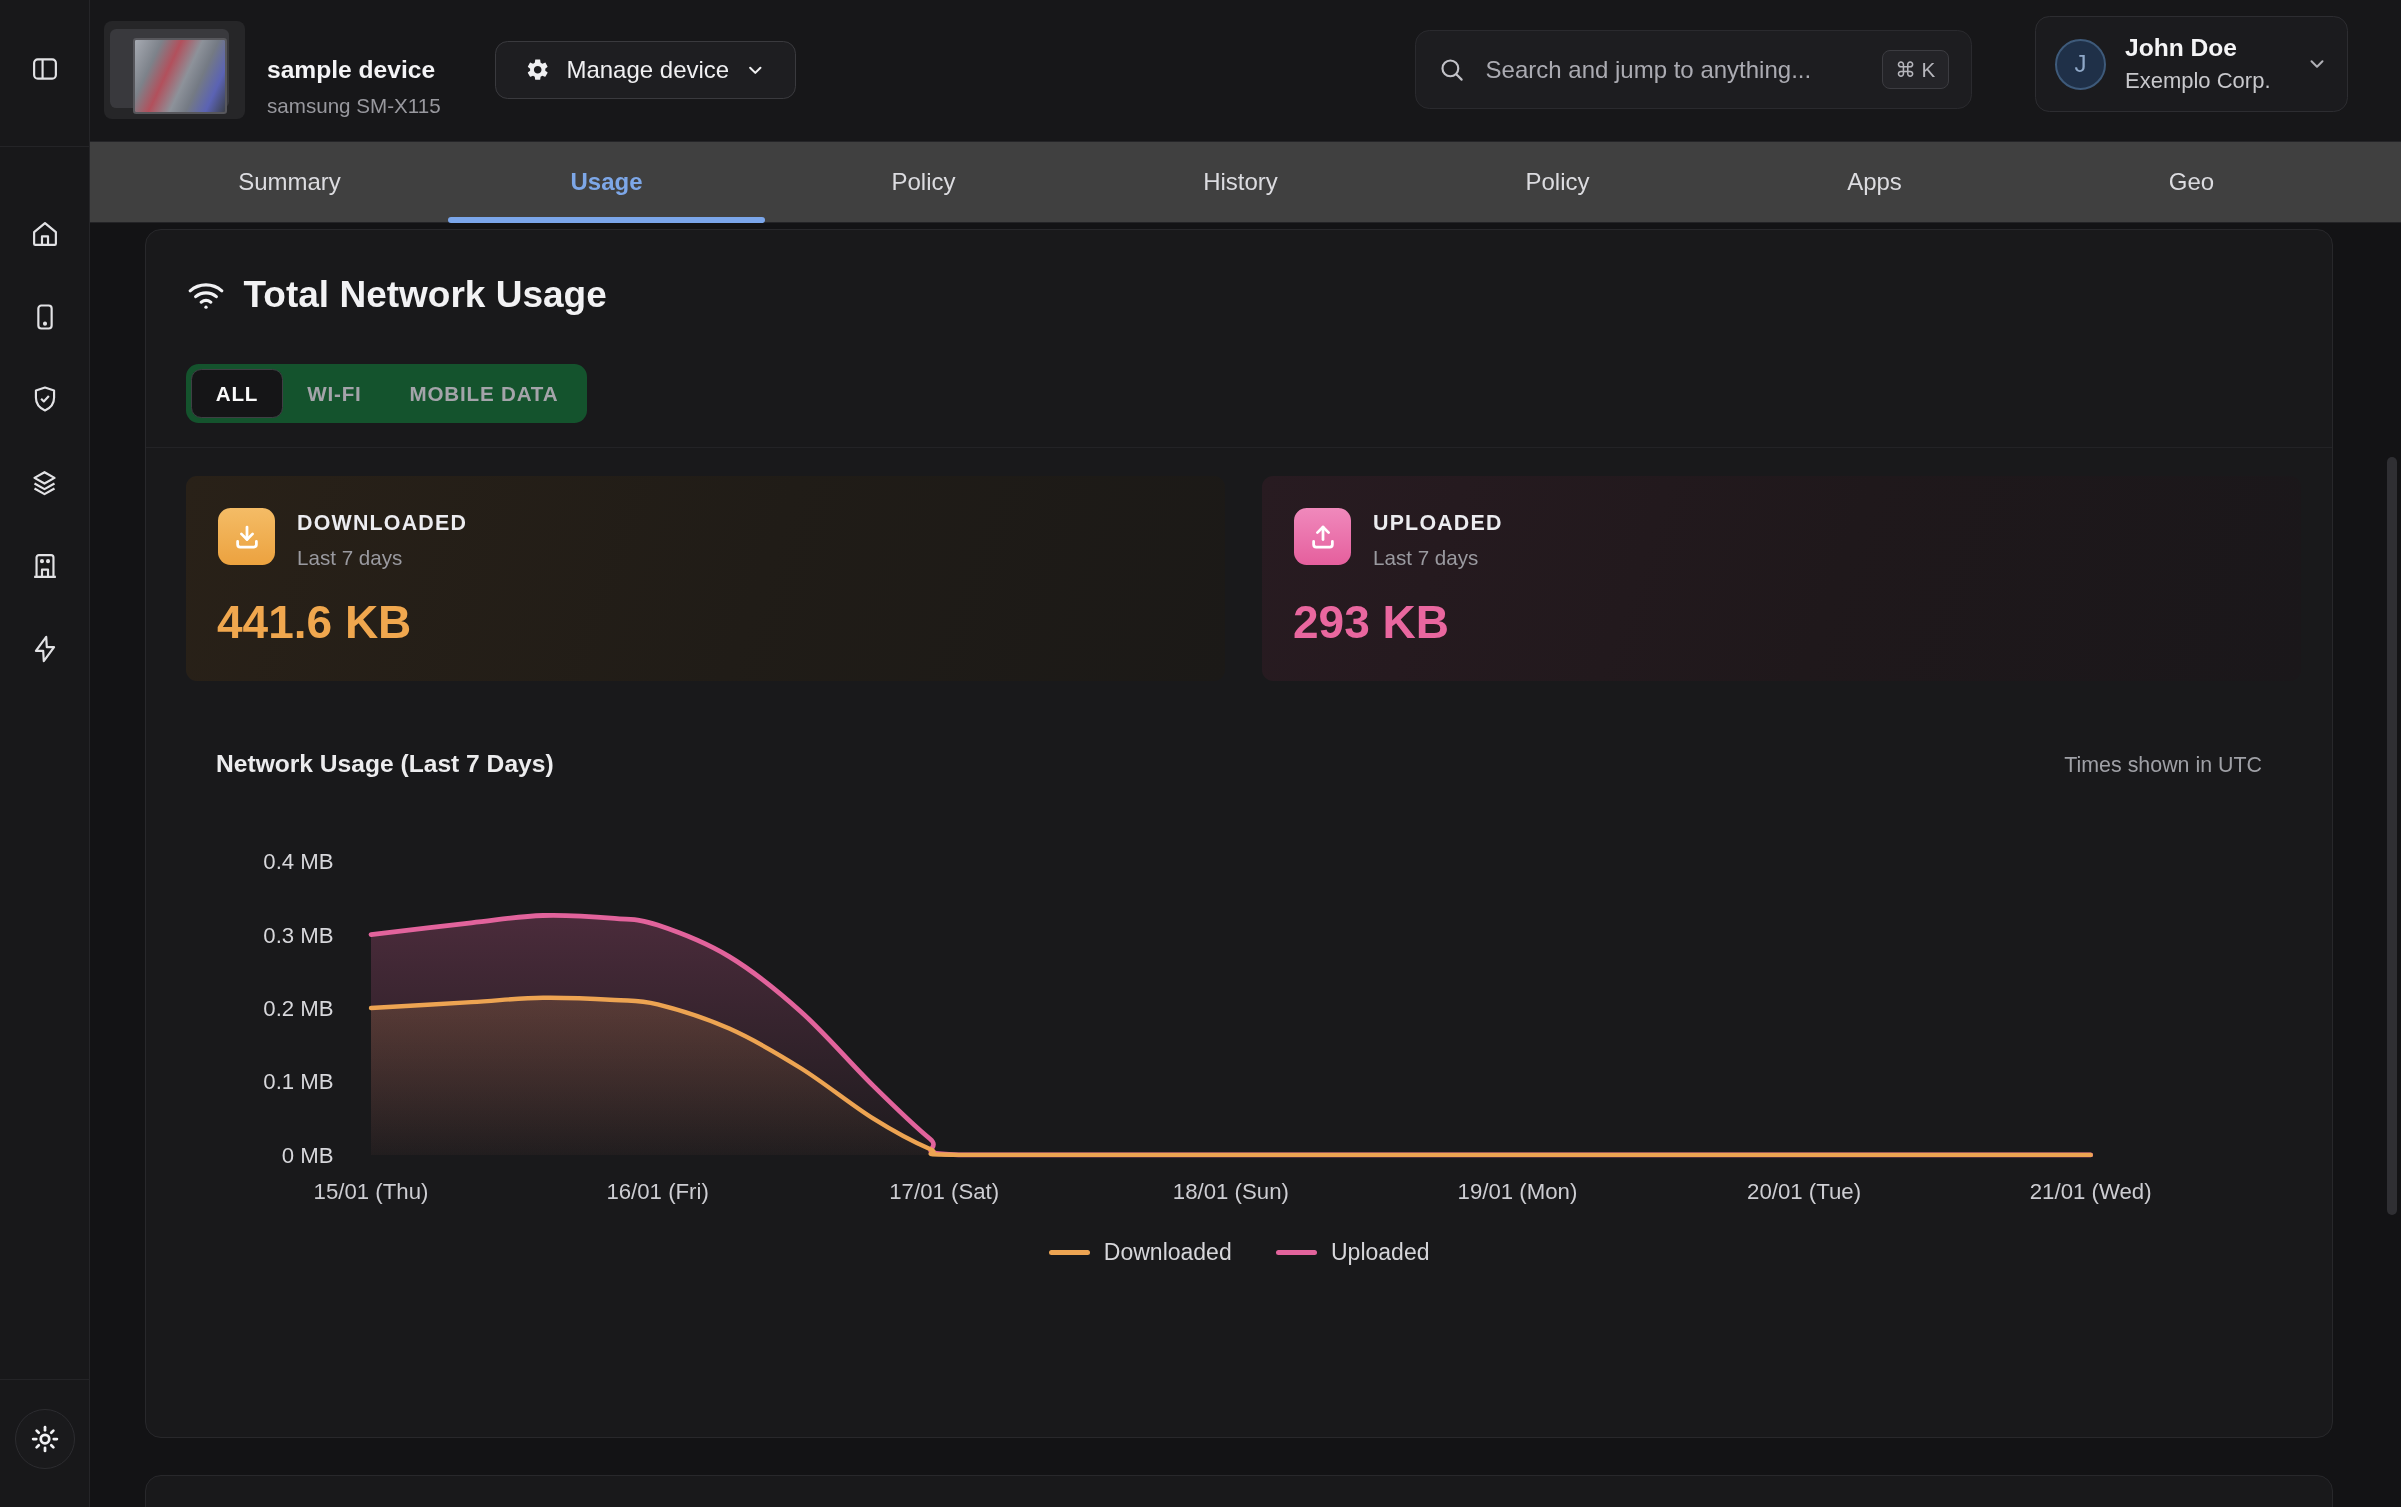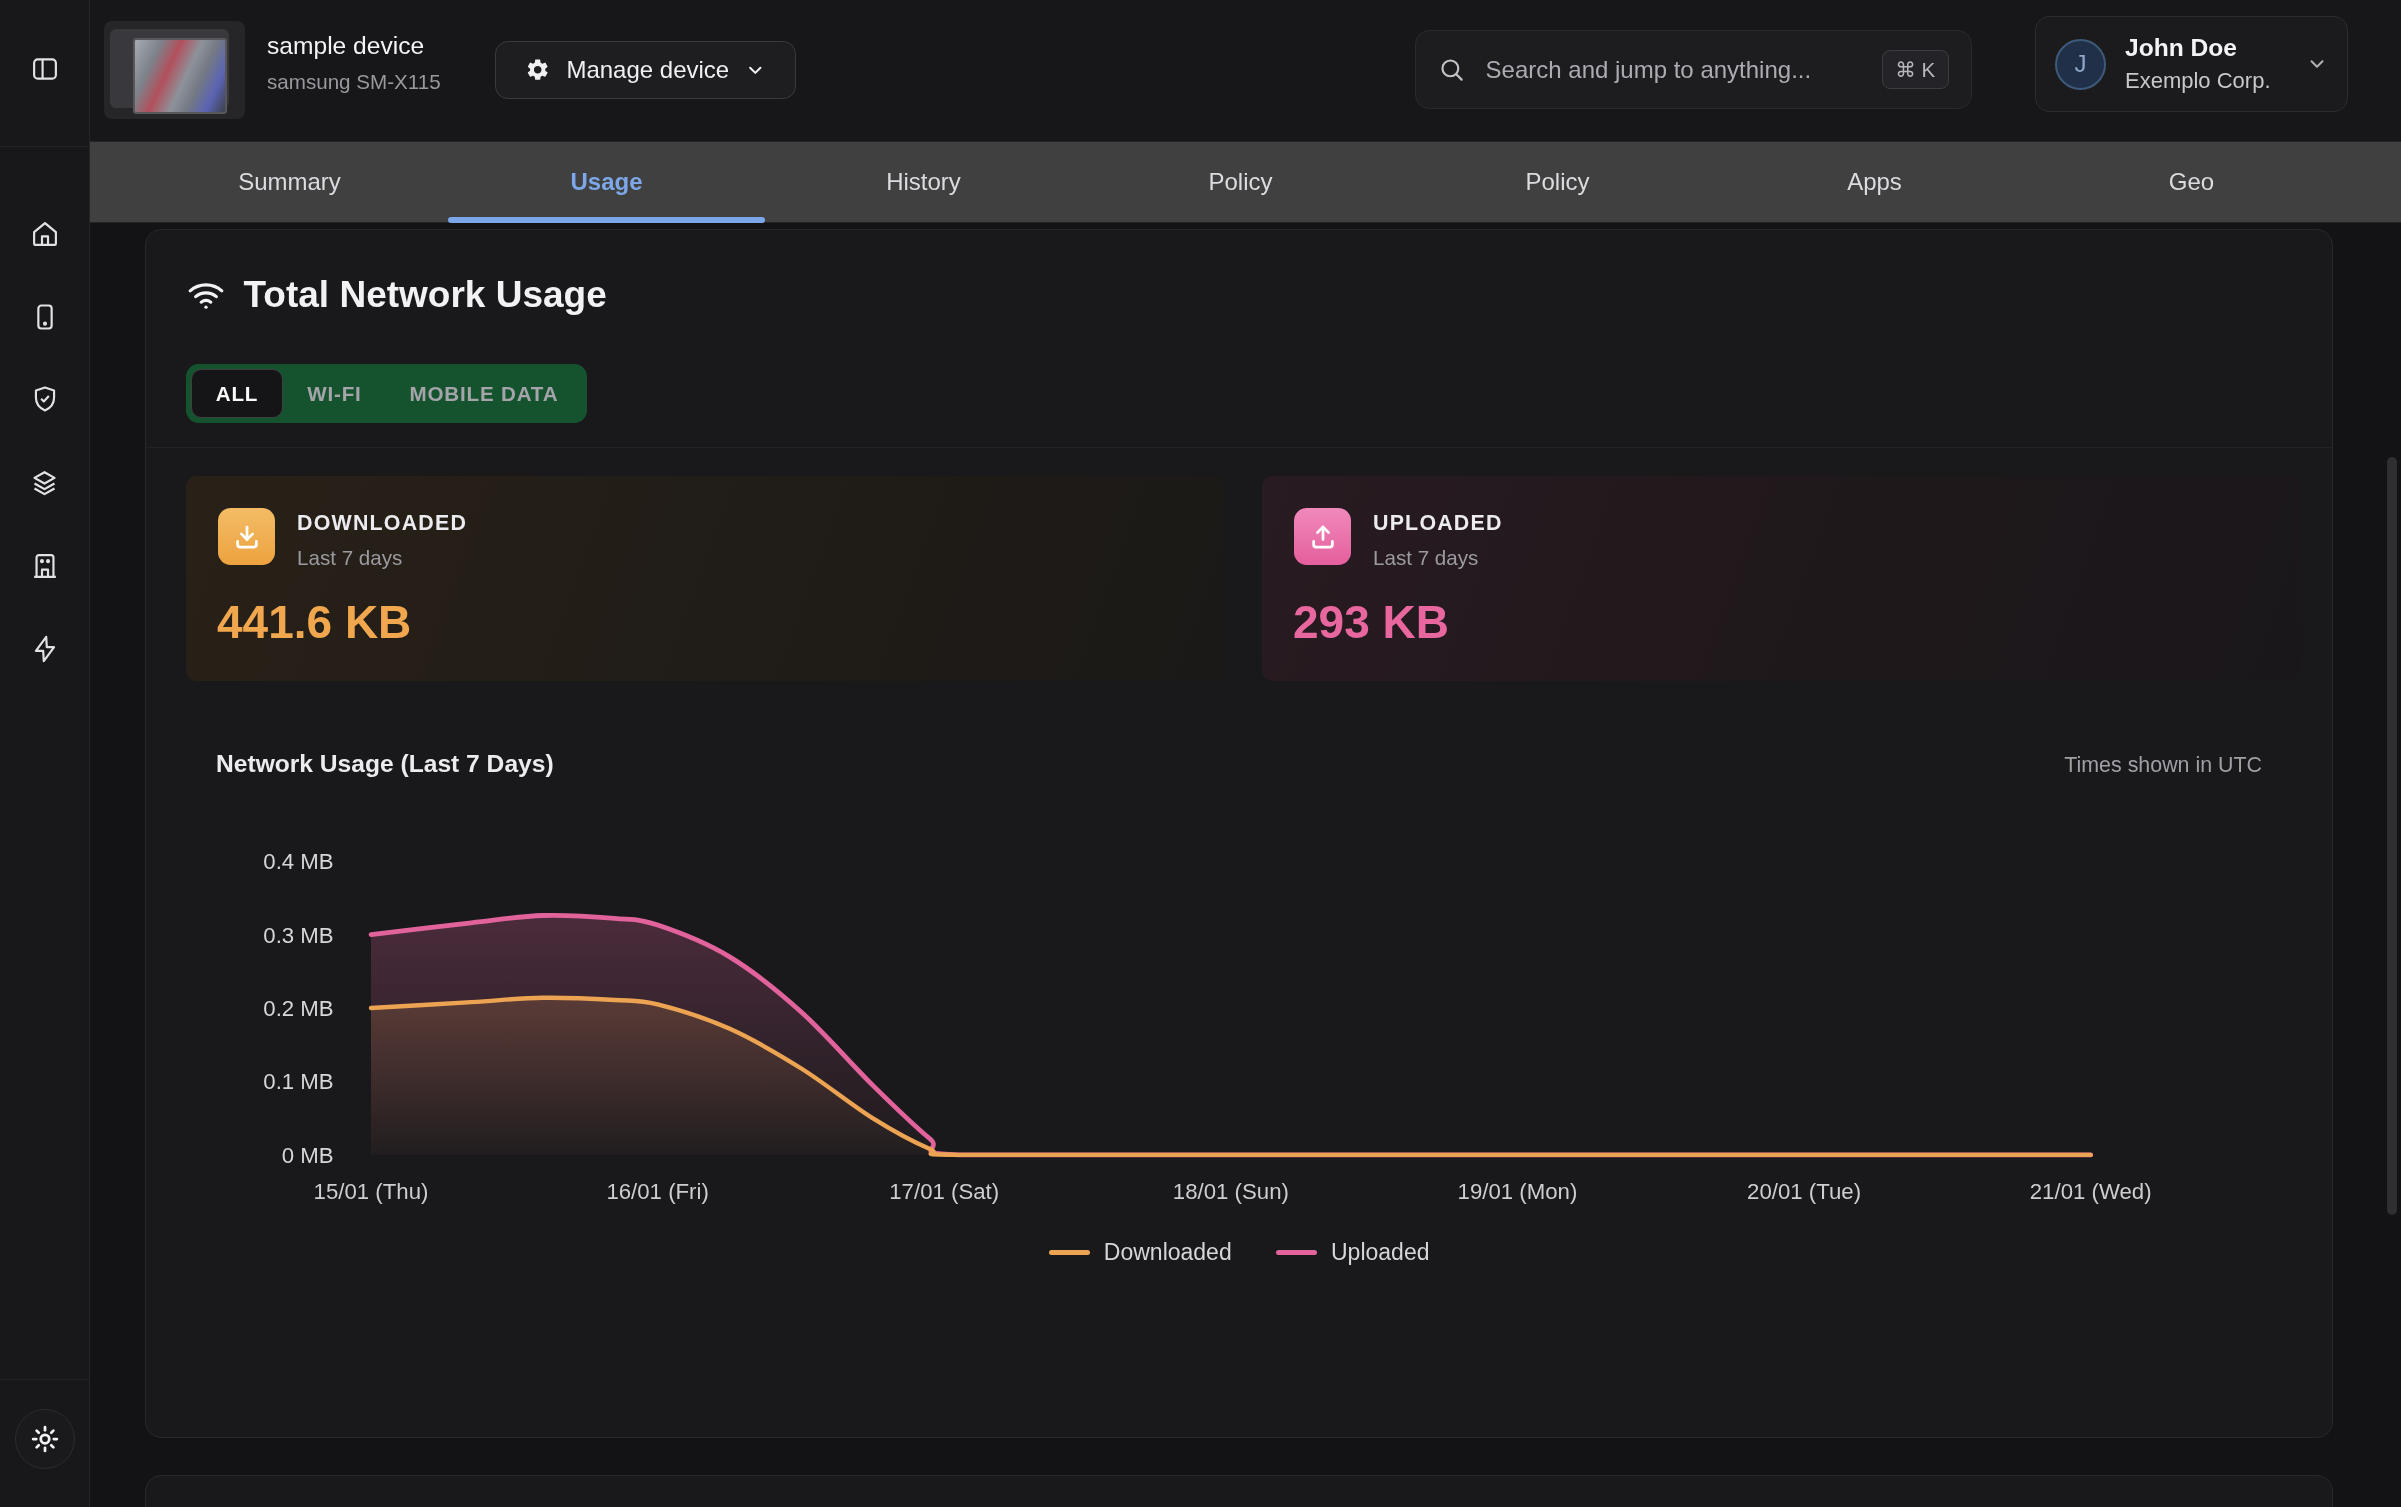--- a/index.html
+++ b/index.html
@@ -10,21 +10,21 @@
   #topbar { position:absolute; left:90px; top:0; right:0; height:142px;
     background:#171719; border-bottom:0.8px solid #252528; }
   #device-thumb { position:absolute; left:13.5px; top:20.6px; width:141px; height:98px;
     border-radius:8px; background:#262628; overflow:hidden; }
   #device-thumb .back-tablet { position:absolute; left:6.4px; top:8px; width:119px; height:79px;
     background:#39393d; border-radius:6.4px; }
   #device-thumb .screen { position:absolute; left:29px; top:17.5px; width:94px; height:76px;
     border-radius:3.2px; border:2.4px solid #57575c;
     background:linear-gradient(115deg,#a6aab2 0%,#7d828a 22%,#b2505c 38%,#8d929a 55%,#747a84 68%,#5b63b4 84%,#3c414b 100%); }
   .topbar-texts { position:absolute; left:177px; top:32px; }
-  #device-name { font-size:24.6px; font-weight:400; color:#f4f4f6; }
+  #device-name { font-size:24.6px; font-weight:700; color:#f4f4f6;margin-top:24px; }
   #device-model { font-size:20.6px; color:#98989e; margin-top:9.5px; }
   #manage-btn { position:absolute; left:357px; top:41px; height:58px; padding:0 29px;
     display:flex; align-items:center; gap:16px; background:#1e1e21; border:0.8px solid #3a3a3e;
     border-radius:12.7px; font-size:24px; color:#f0f0f2; cursor:pointer;margin-left:48px; }
   #search-box { position:absolute; left:1325px; top:30px; width:557px; height:79px;
     background:#1d1d20; border:0.8px solid #2a2a2e; border-radius:14.3px;
     display:flex; align-items:center; padding:0 22px; gap:20.6px; }
   #search-placeholder { font-size:24px; color:#ababb2; flex:1; }
   #search-shortcut { font-size:20.6px; color:#b6b6bc; border:0.8px solid #3c3c41;
     background:#242428; border-radius:8px; padding:6.4px 12.7px; }
@@ -203,22 +203,22 @@
     </div>
     <svg width="22" height="22" viewBox="0 0 24 24" fill="none" stroke="#b0b0b6" stroke-width="2.2" stroke-linecap="round" stroke-linejoin="round">
         <polyline points="6 9 12 15 18 9"></polyline>
       </svg>
   </div>
 </header>
 
 <nav id="tabbar">
   <div class="tab">Summary</div>
   <div class="tab active">Usage</div>
+  <div class="tab">Policy</div>
   <div class="tab">History</div>
-  <div class="tab">Policy</div>
   <div class="tab">Policy</div>
   <div class="tab">Apps</div>
   <div class="tab">Geo</div>
 </nav>
 
 <section id="main-card">
   <div id="card-header">
     <svg width="40" height="40" viewBox="0 0 24 24" fill="none" stroke="#f2f2f4" stroke-width="1.9" stroke-linecap="round">
         <path d="M2.5 9.5a14.5 14.5 0 0 1 19 0"></path>
         <path d="M5.8 13a9.5 9.5 0 0 1 12.4 0"></path>

